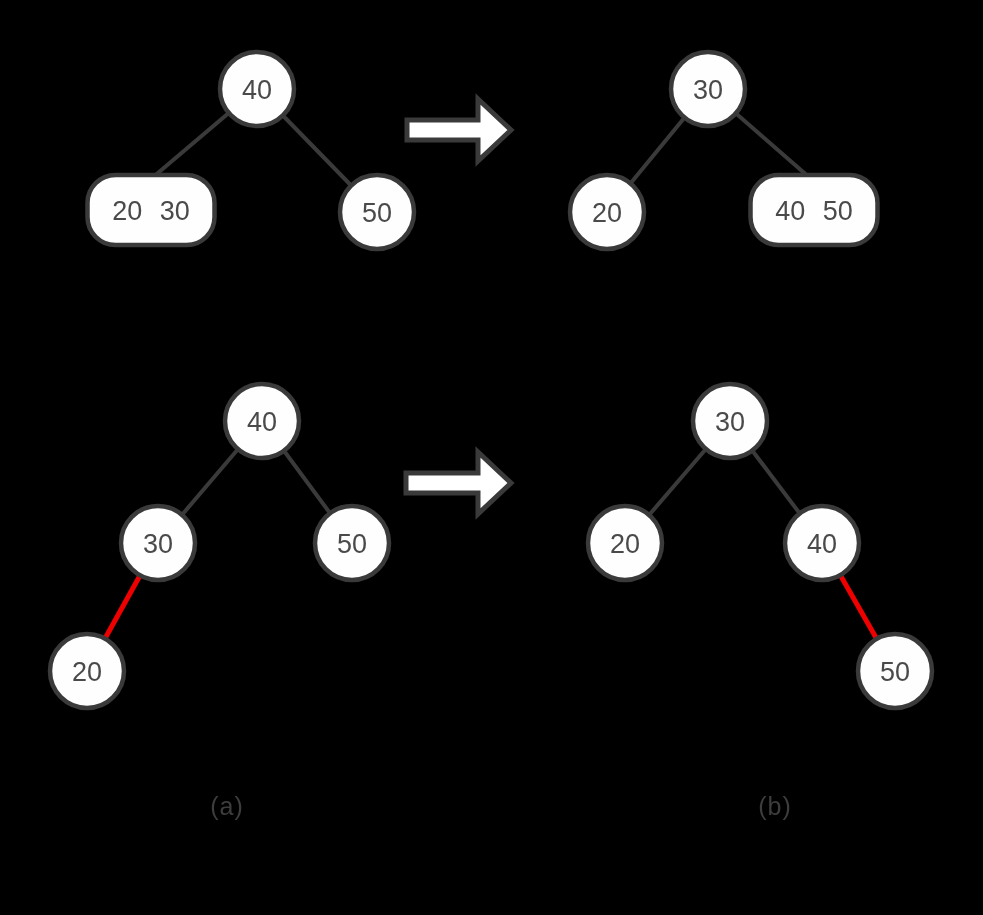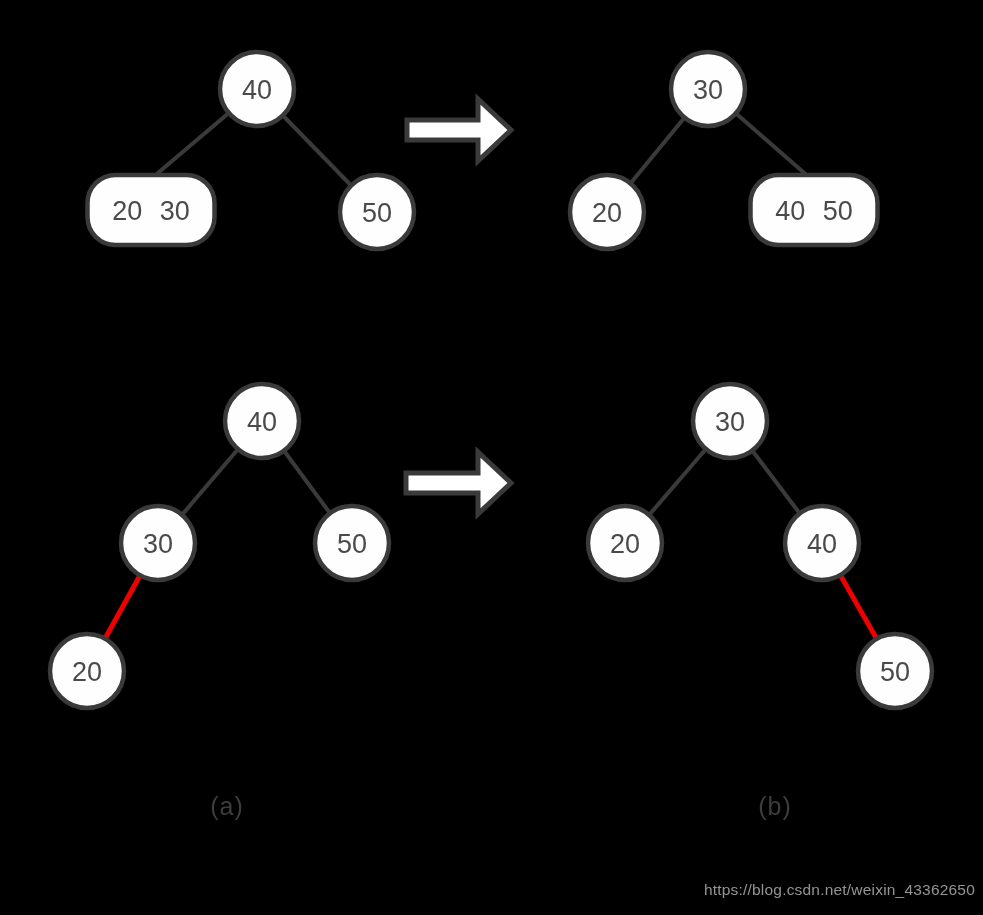--- a/index.html
+++ b/index.html
@@ -60,14 +60,13 @@
       <text x="625" y="552.5" text-anchor="middle" fill="#4a4a4a" font-size="27" font-family="&quot;Liberation Sans&quot;, sans-serif" word-spacing="10px">20</text>
       <circle cx="822" cy="543" r="37" fill="#fefefe" stroke="#3a3a3a" stroke-width="4.5"></circle>
       <text x="822" y="552.5" text-anchor="middle" fill="#4a4a4a" font-size="27" font-family="&quot;Liberation Sans&quot;, sans-serif" word-spacing="10px">40</text>
       <circle cx="895" cy="671" r="37" fill="#fefefe" stroke="#3a3a3a" stroke-width="4.5"></circle>
       <text x="895" y="680.5" text-anchor="middle" fill="#4a4a4a" font-size="27" font-family="&quot;Liberation Sans&quot;, sans-serif" word-spacing="10px">50</text>
       <polygon points="407,120 478,120 478,99 511,130 478,161 478,140 407,140" fill="#ffffff" stroke="#3a3a3a" stroke-width="5" stroke-linejoin="miter"></polygon>
       <polygon points="406,473 478,473 478,452 511,483 478,514 478,493 406,493" fill="#ffffff" stroke="#3a3a3a" stroke-width="5" stroke-linejoin="miter"></polygon>
     </svg>
   <div class="caption" id="caption-a">(a)</div>
   <div class="caption" id="caption-b">(b)</div>
-  <div class="watermark">https://blog.csdn.net/weixin_43362650</div>
 </div>
 
 </body></html>

